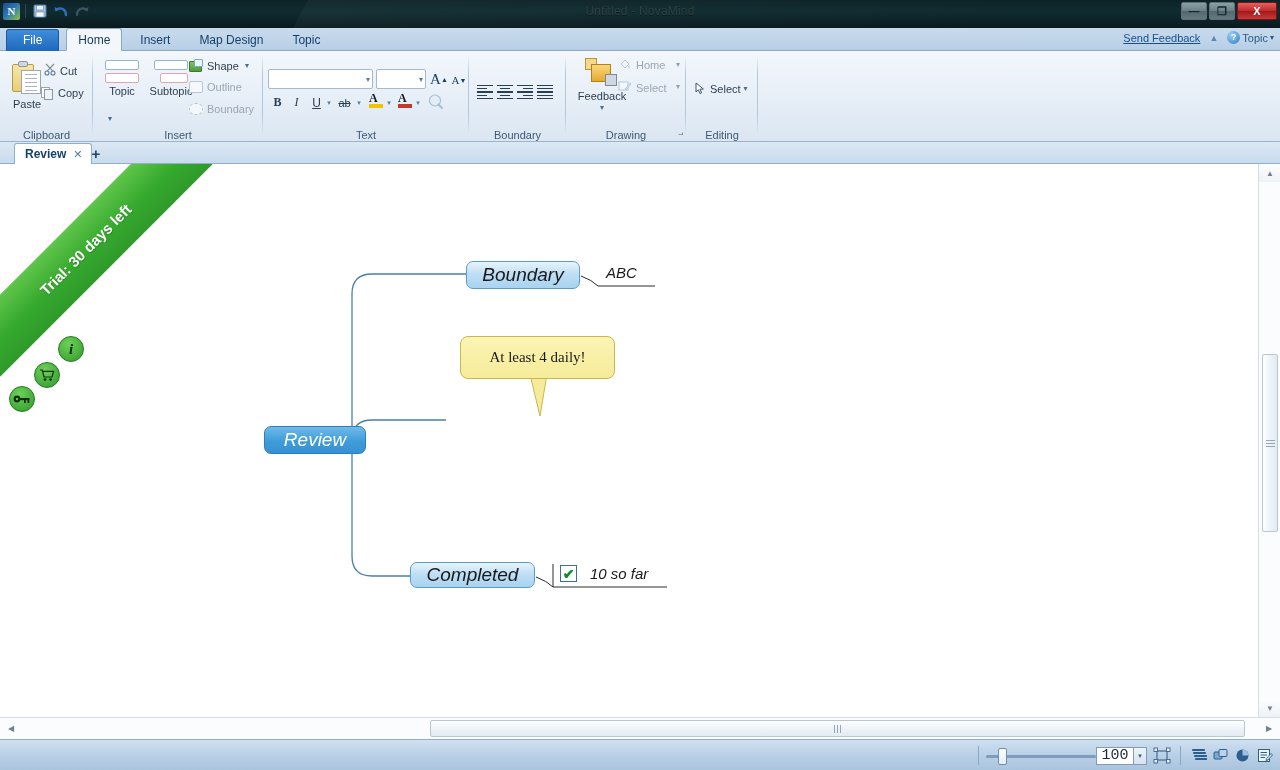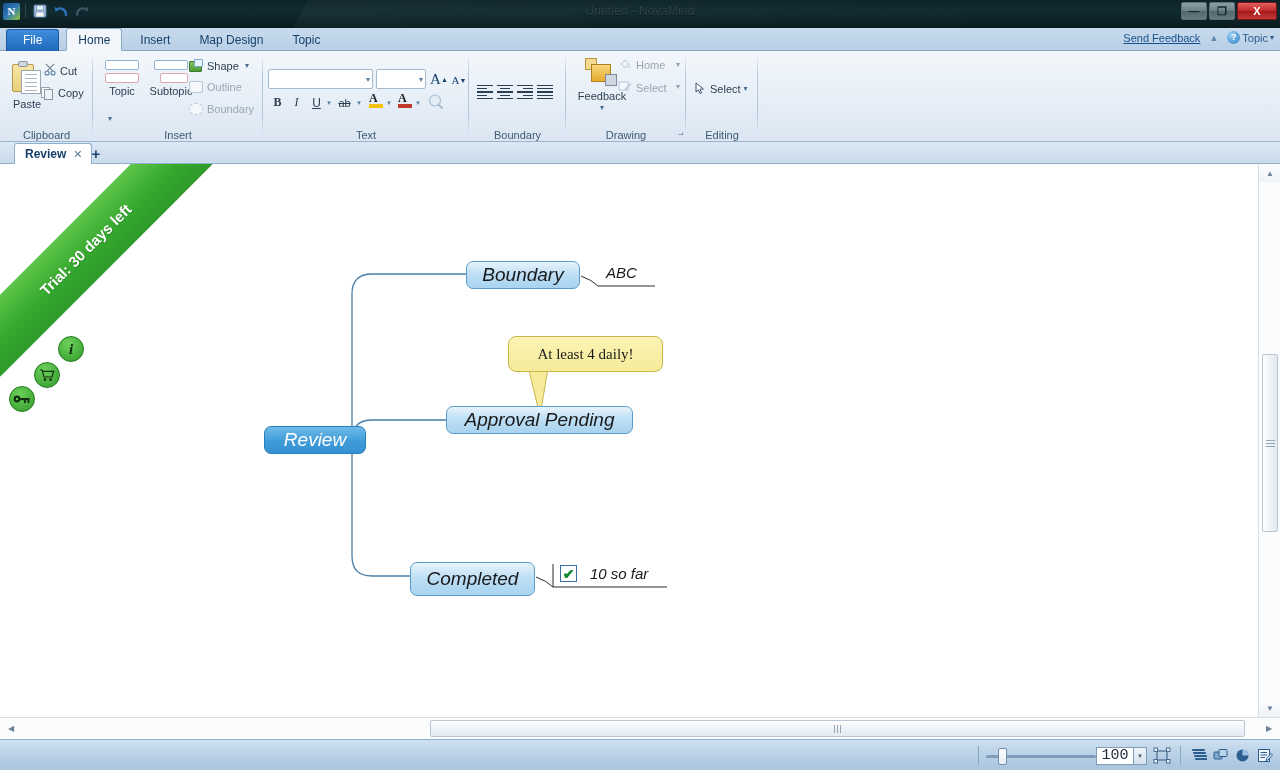--- a/index.html
+++ b/index.html
@@ -643,25 +643,24 @@
         <rect x="6.6" y="5" width="10" height="2.2" fill="#12300f"></rect>
         <rect x="11" y="7" width="1.8" height="3" fill="#12300f"></rect>
         <rect x="14.5" y="7" width="1.8" height="3" fill="#12300f"></rect>
       </svg>
     </div>
 
     <div class="node root" id="node-root" style="left: 264px; top: 262px; width: 102px; height: 28px;">Review</div>
 
     <div class="node child" id="node-0" style="left: 466px; top: 97px; width: 114px; height: 28px;">Boundary</div>
 
-    <div class="node child" id="node-1" style="left: 446px; top: 242px; width: 187px; height: 28px;">Approval Pending</div>
-
-    <div class="node child" id="node-2" style="left: 410px; top: 398px; width: 125px; height: 34px;">Completed</div>
-
-    <div class="callout" id="callout-0" style="left: 460px; top: 172px; width: 155px; height: 36px; margin-left: 48px;">At least 4 daily!</div>
+
+    <div class="node child" id="node-2" style="left: 410px; top: 398px; width: 125px; height: 26px;">Completed</div>
+
+    <div class="callout" id="callout-0" style="left: 460px; top: 172px; width: 155px; height: 43px;">At least 4 daily!</div>
 
     <div class="rel-label" id="rel-0" style="left: 606px; top: 100px;">ABC</div>
     <div class="rel-label" id="rel-1" style="left: 590px; top: 401px;">10 so far</div>
 
     <div class="checkbox-ic" id="cb-0" style="left: 560px; top: 401px;">
       <span>✔</span>
     </div>
   </div>
 
   <div class="vscroll">

